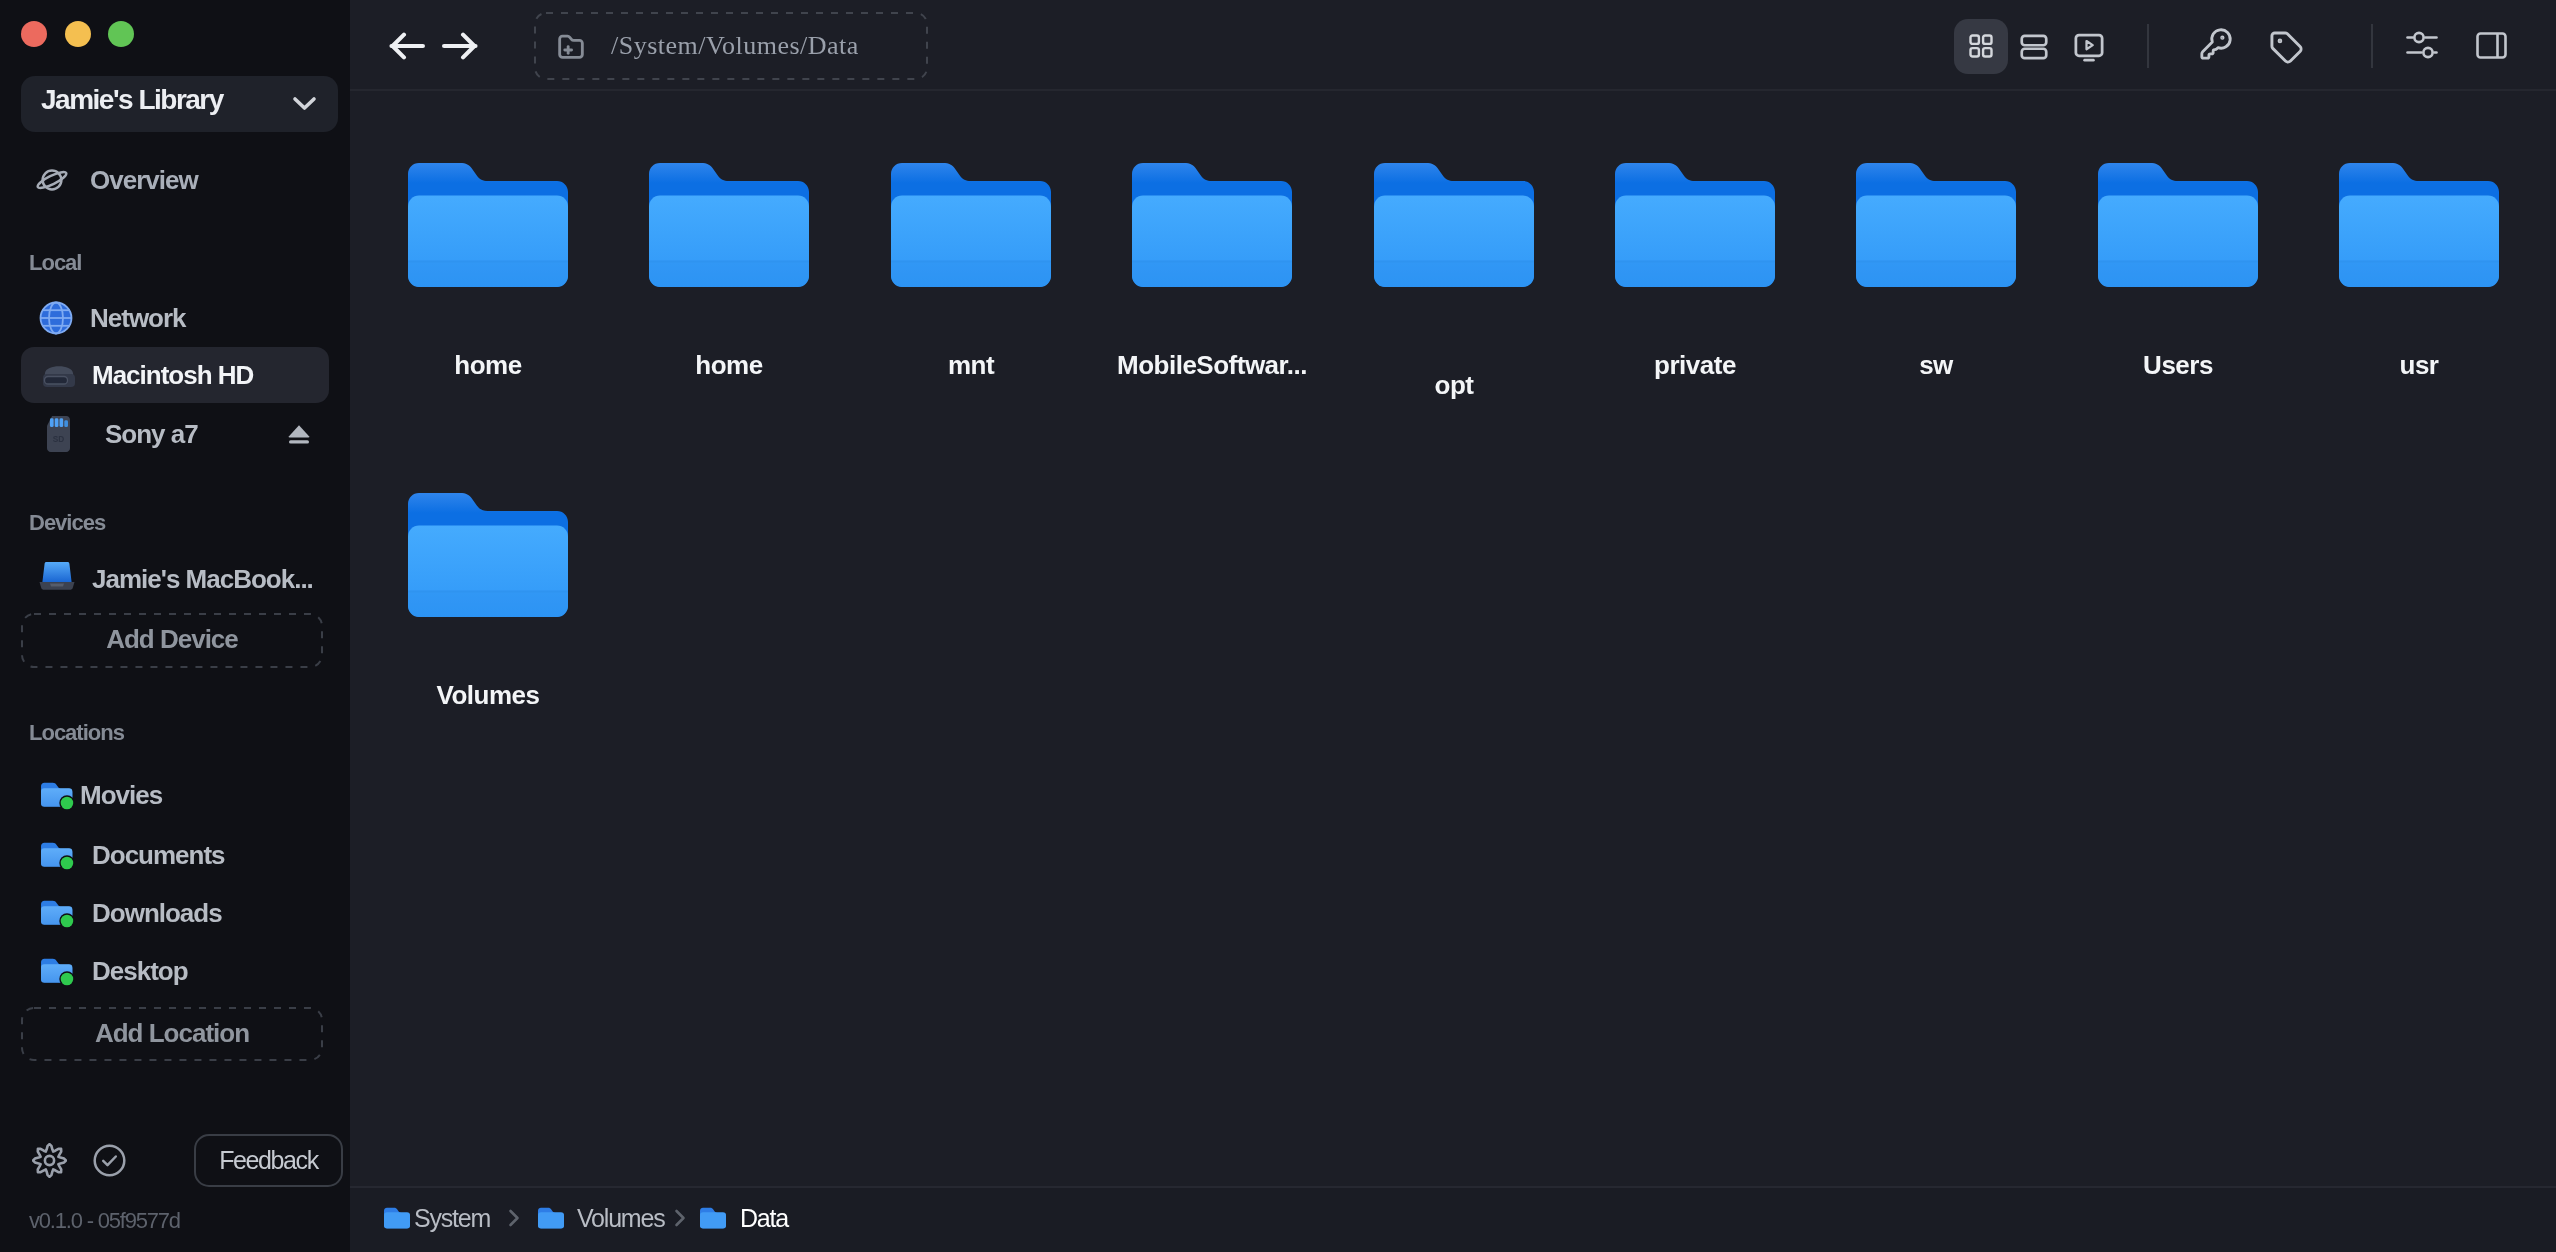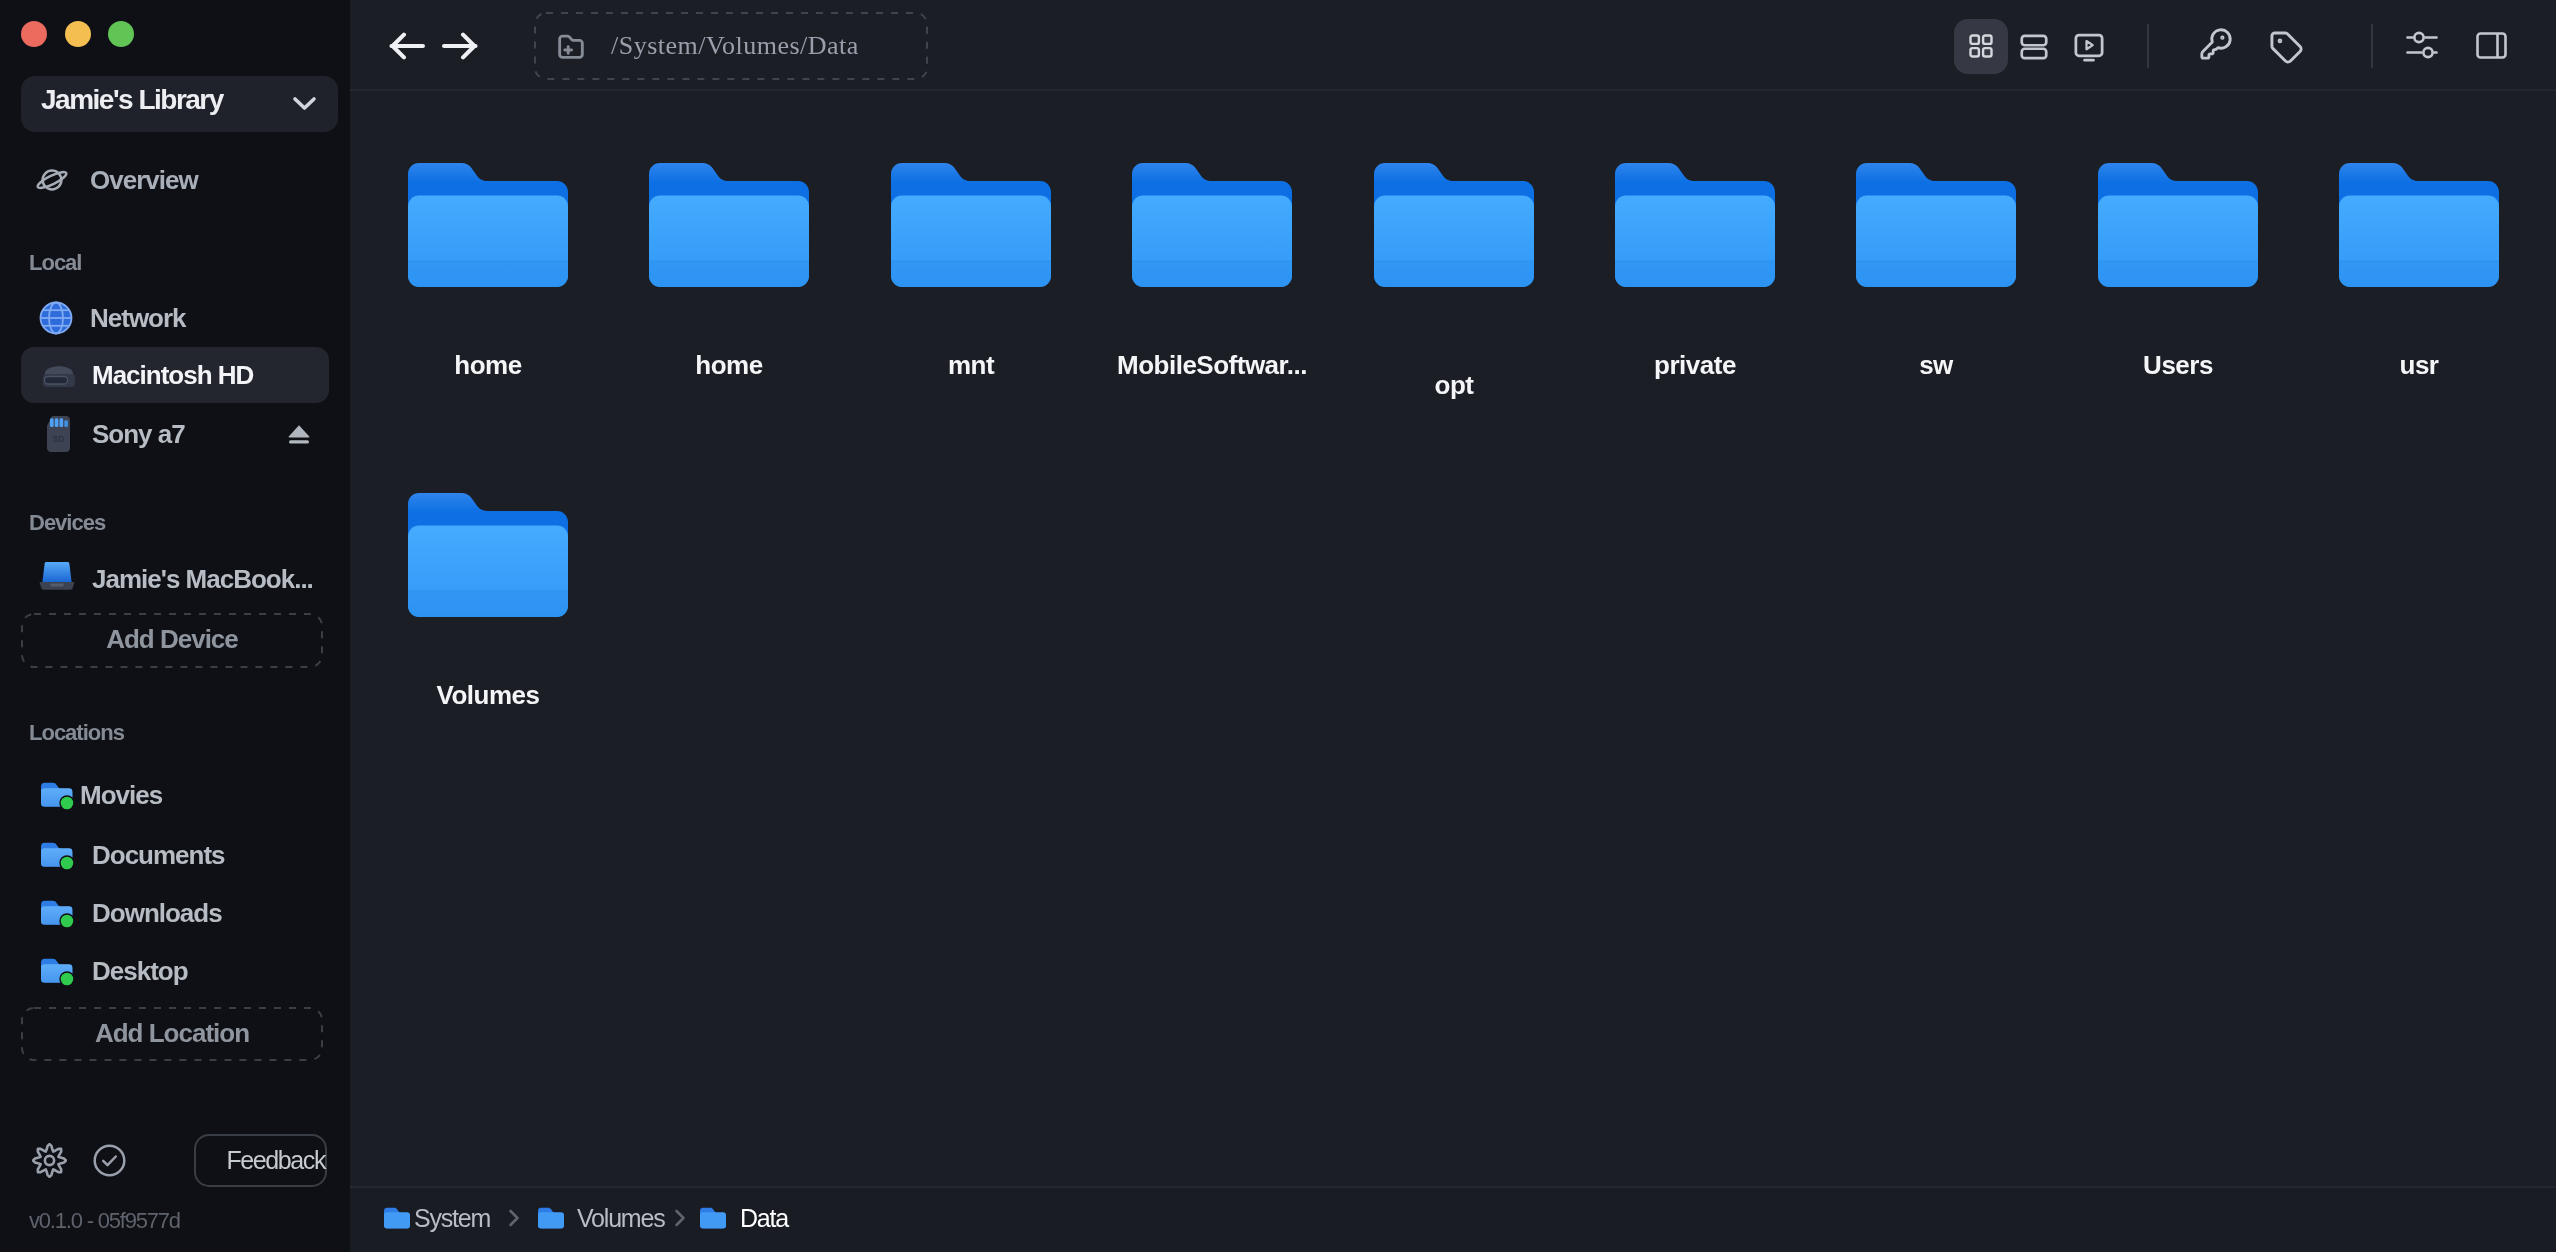--- a/index.html
+++ b/index.html
@@ -200,21 +200,21 @@
 <div class="abs row-text" style="left:92px;top:347px;height:56px;line-height:56px;color:#f2f4f7">Macintosh HD</div>
 
 <svg class="abs" style="left:47px;top:416px" width="23" height="36" viewBox="0 0 25 39">
     <path d="M5.5 0 H21 c2.2 0 4 1.8 4 4 V35 c0 2.2-1.8 4-4 4 H4 c-2.2 0-4-1.8-4-4 V12 c0-1.5.3-2.3 1-3.4 Z" fill="#3d4352"></path>
     <rect x="3.2" y="2.5" width="4" height="9.5" rx="1.6" fill="#4fa1f5"></rect>
     <rect x="8.4" y="2.5" width="4" height="9.5" rx="1.6" fill="#4fa1f5"></rect>
     <rect x="13.6" y="2.5" width="4" height="9.5" rx="1.6" fill="#4fa1f5"></rect>
     <rect x="18.8" y="4.5" width="4" height="7.5" rx="1.6" fill="#3f8fe0"></rect>
     <text x="12.5" y="28" font-family="Liberation Sans" font-size="9" font-weight="700" fill="#2b3140" text-anchor="middle">SD</text>
   </svg>
-<div class="abs row-text" style="left:92px;top:410px;height:48px;line-height:48px">Sony a7</div>
+<div class="abs row-text" style="left:105px;top:410px;height:48px;line-height:48px">Sony a7</div>
 <svg class="abs" style="left:287px;top:424px" width="24" height="21" viewBox="0 0 24 21" fill="#b2b7bf">
     <path d="M12 1.2 L22 12.2 Q22.8 13.4 21.3 13.4 H2.7 Q1.2 13.4 2 12.2 Z"></path>
     <rect x="2" y="16.2" width="20" height="3.4" rx="1.7"></rect>
   </svg>
 
 <div class="abs hdr" style="left:29px;top:501px;height:44px;line-height:44px">Devices</div>
 <svg class="abs" style="left:38px;top:561px" width="38" height="36" viewBox="0 0 38 36">
     <defs>
       <linearGradient id="mbscr" x1="0" y1="0" x2="0" y2="1">
         <stop offset="0" stop-color="#56aaf8"></stop>
@@ -268,14 +268,14 @@
 <div class="abs dash-btn2" style="left:21px;top:1007px;width:302px;height:54px;line-height:52px">Add Location</div>
 
 <svg class="abs" style="left:32px;top:1143px" width="35" height="35" viewBox="0 0 35 35" fill="none" stroke="#9aa0ab" stroke-width="2.6" stroke-linejoin="round">
     <path d="M33.9 17.5 L32.1 19.4 L28.4 20.4 L26.4 21.2 L27.3 23.1 L29.2 26.4 L29.1 29.1 L26.4 29.2 L23.2 27.3 L21.2 26.4 L20.4 28.4 L19.4 32.1 L17.5 33.9 L15.6 32.1 L14.6 28.4 L13.8 26.4 L11.9 27.3 L8.6 29.2 L5.9 29.1 L5.8 26.4 L7.7 23.1 L8.6 21.2 L6.6 20.4 L2.9 19.4 L1.1 17.5 L2.9 15.6 L6.6 14.6 L8.6 13.8 L7.7 11.9 L5.8 8.6 L5.9 5.9 L8.6 5.8 L11.8 7.7 L13.8 8.6 L14.6 6.6 L15.6 2.9 L17.5 1.1 L19.4 2.9 L20.4 6.6 L21.2 8.6 L23.2 7.7 L26.4 5.8 L29.1 5.9 L29.2 8.6 L27.3 11.8 L26.4 13.8 L28.4 14.6 L32.1 15.6Z"></path>
     <circle cx="17.5" cy="17.5" r="4.6"></circle>
   </svg>
 <svg class="abs" style="left:93px;top:1144px" width="33" height="33" viewBox="0 0 33 33" fill="none" stroke="#9aa0ab" stroke-width="2.5" stroke-linecap="round" stroke-linejoin="round">
     <circle cx="16.5" cy="16.5" r="14.8"></circle>
     <path d="M10.2 16.8l4.3 4.3 8.3-8.6"></path>
   </svg>
-<div class="abs" style="left:194px;top:1134px;width:133px;height:53px;border:2px solid #393d45;border-radius:15px;text-align:right;line-height:49px;font-size:25px;font-weight:400;color:#c6cad1;letter-spacing:-1.4px">Feedback</div>
+<div class="abs" style="left:194px;top:1134px;width:149px;height:53px;border:2px solid #393d45;border-radius:15px;text-align:center;line-height:49px;font-size:25px;font-weight:400;color:#c6cad1;letter-spacing:-1.4px">Feedback</div>
 <div class="abs" style="left:29px;top:1206px;height:30px;line-height:30px;font-size:22px;color:#5d626c;letter-spacing:-1.2px">v0.1.0 - 05f9577d</div>
 
 </body></html>

